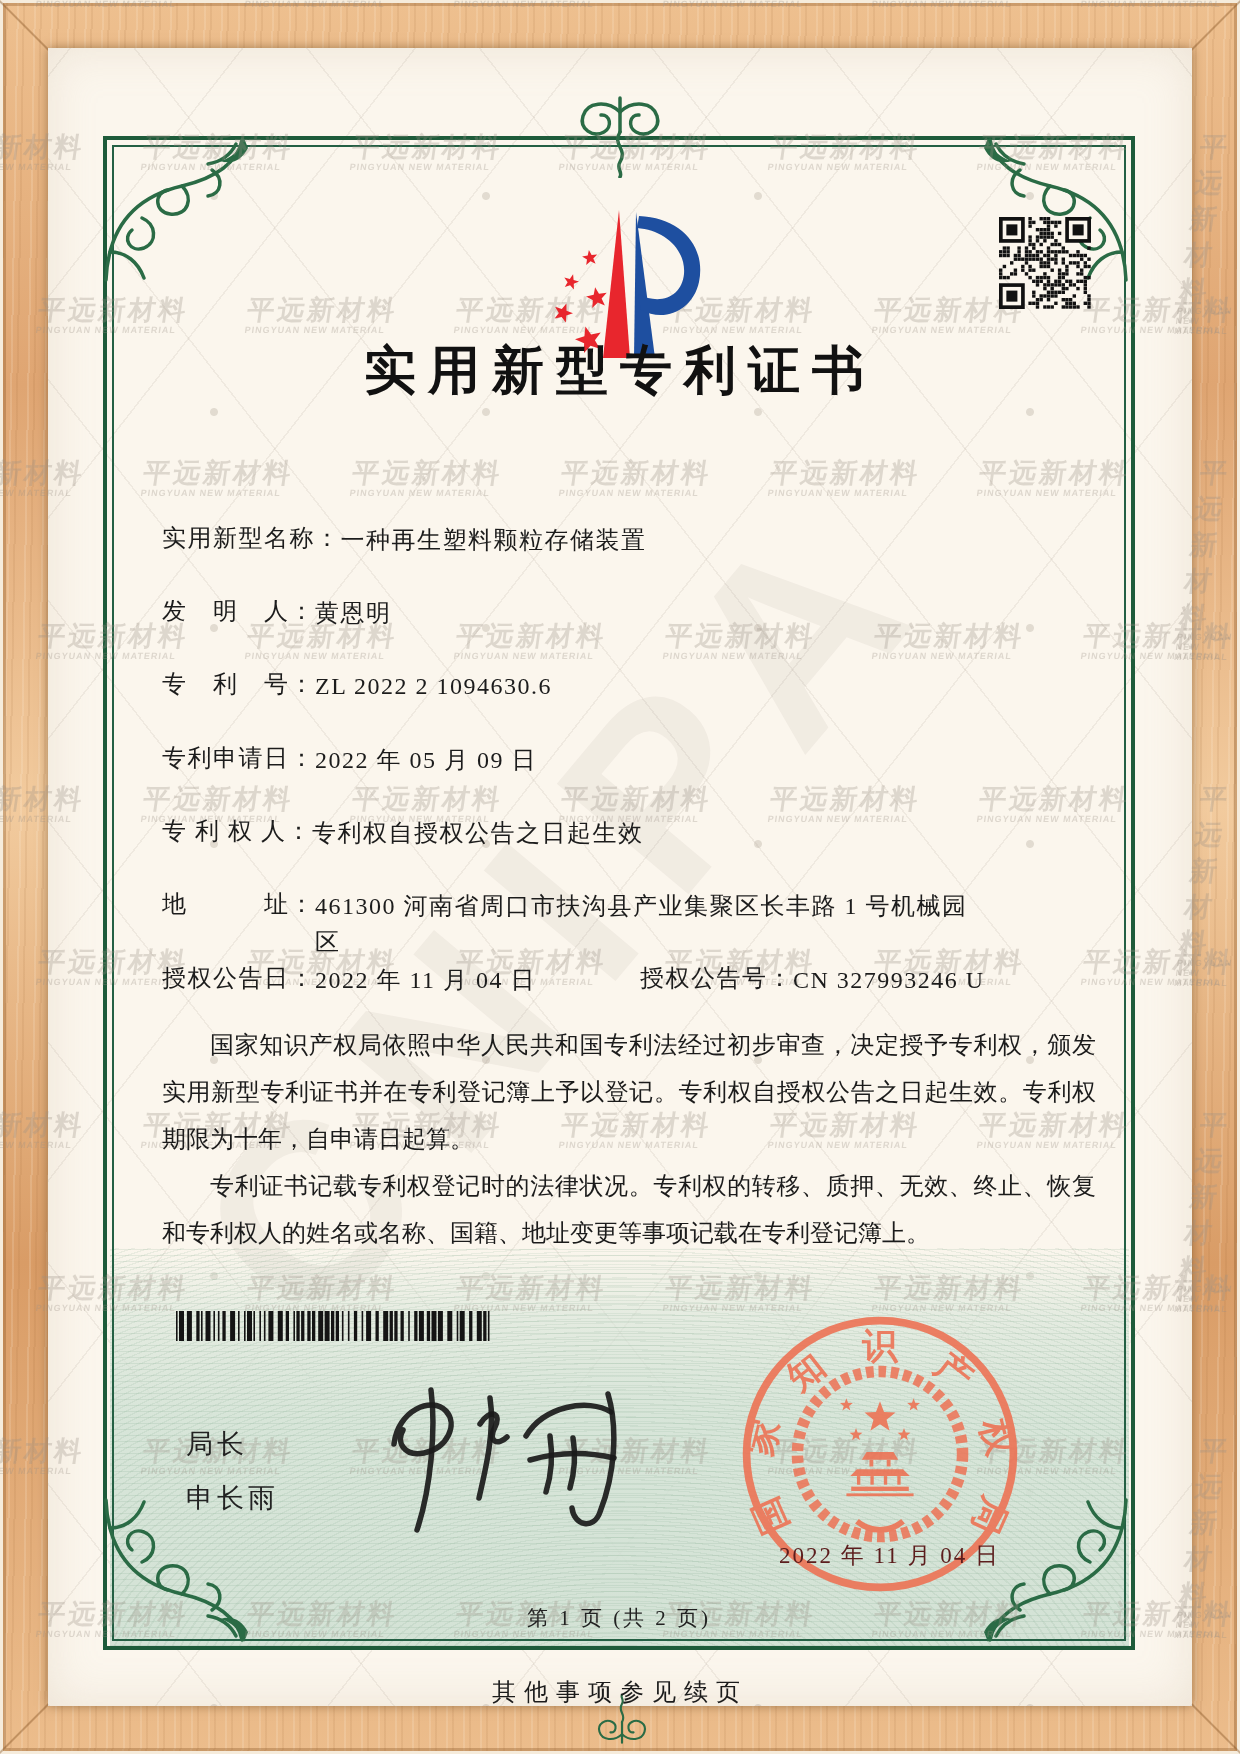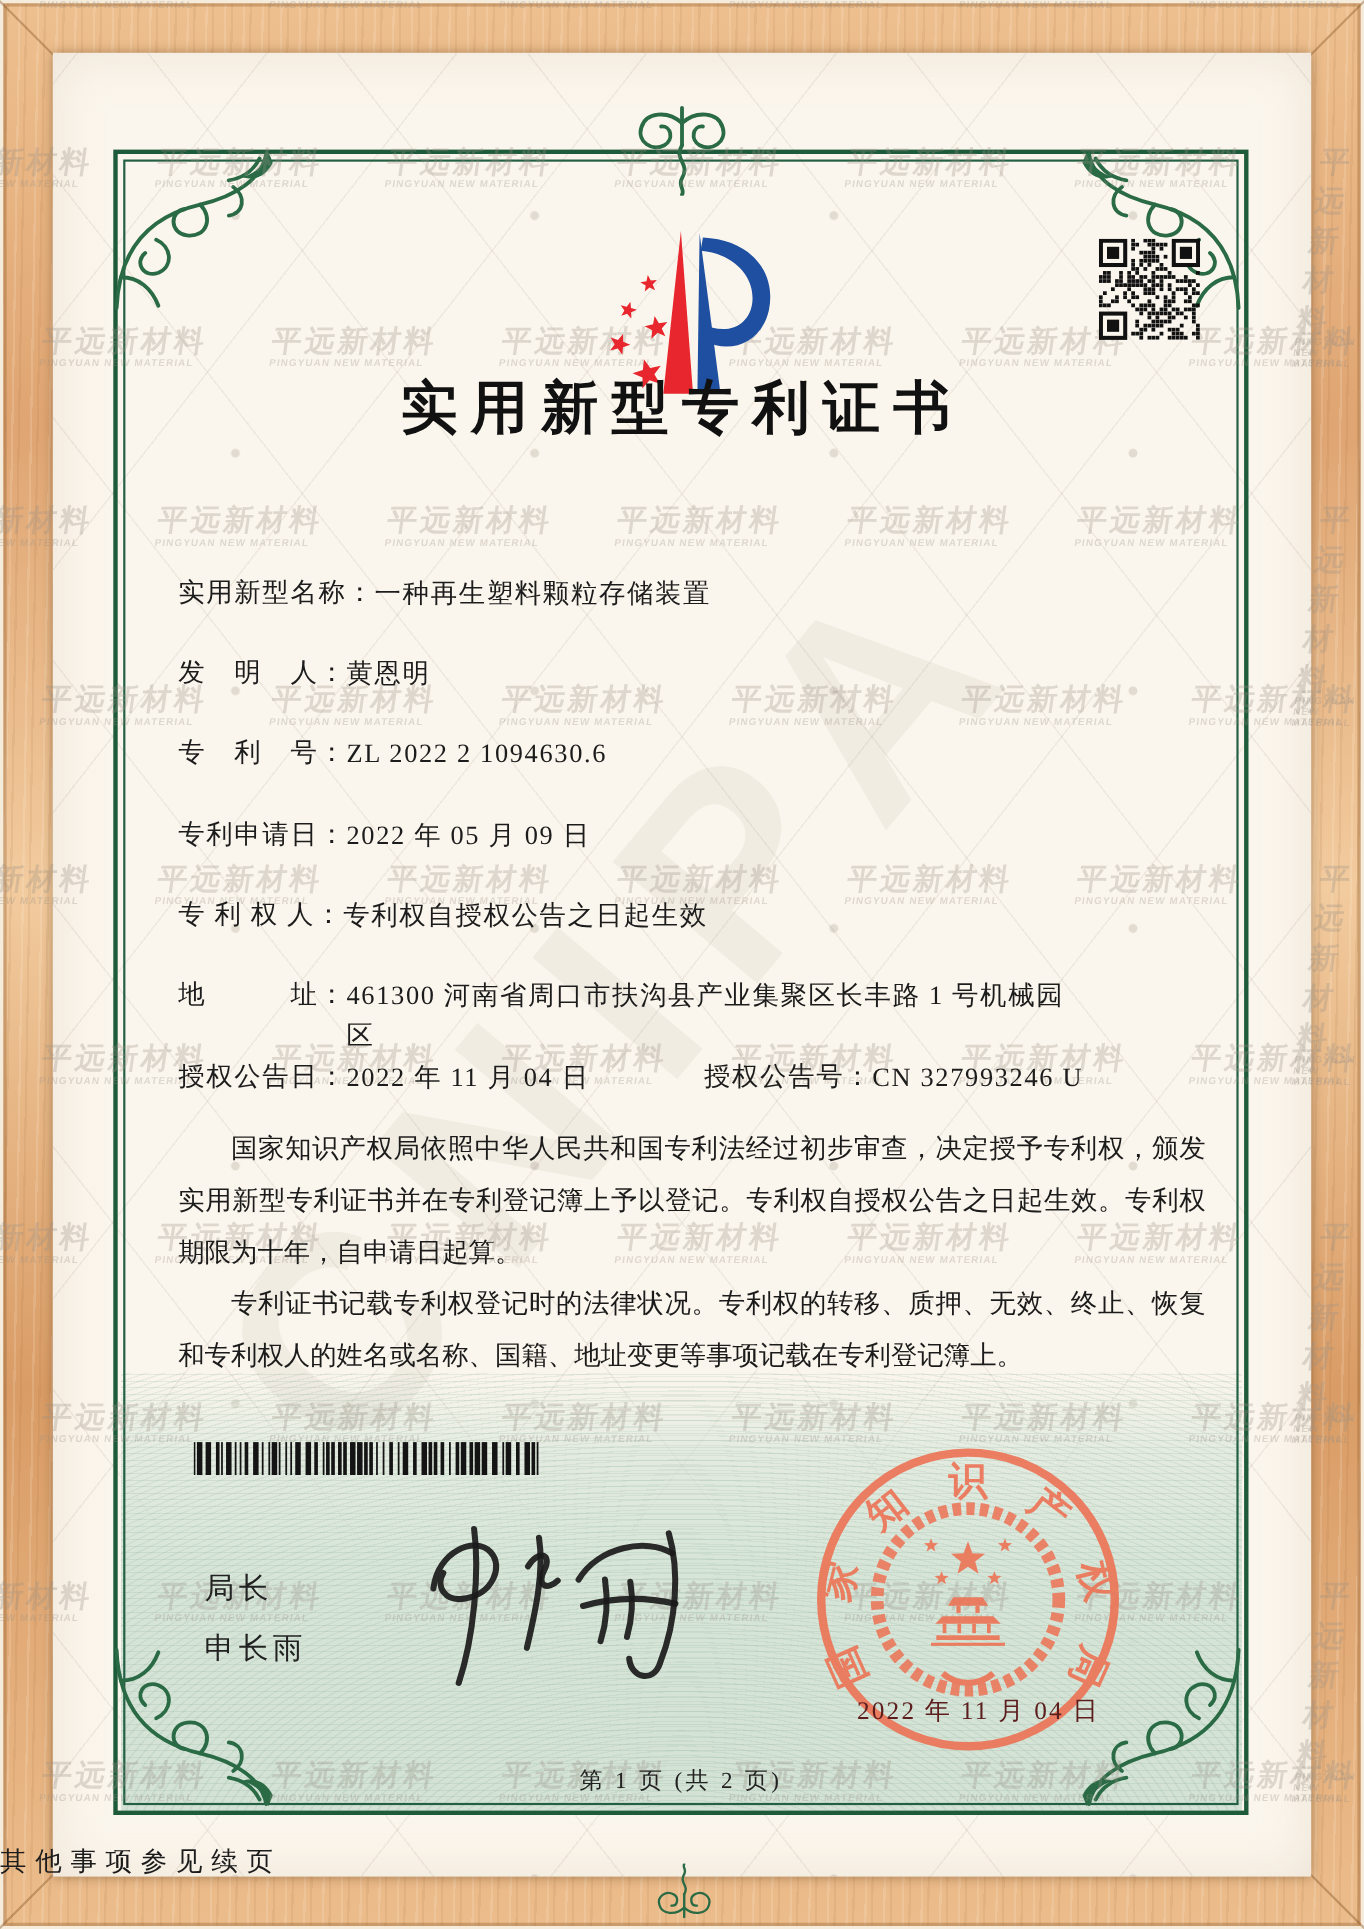--- a/index.html
+++ b/index.html
@@ -67,21 +67,21 @@
   .signer-t{position:absolute;left:186px;top:1426px;z-index:7;letter-spacing:4px;
     font-family:"Liberation Sans","DejaVu Sans",sans-serif;font-size:27px;color:#222;}
   .signer-n{position:absolute;left:186px;top:1480px;z-index:7;letter-spacing:4px;
     font-family:"Liberation Sans","DejaVu Sans",sans-serif;font-size:27px;color:#222;}
   #sig{position:absolute;left:368px;top:1380px;z-index:8;}
   #seal{position:absolute;left:736px;top:1310px;z-index:7;opacity:.9;}
   .seal-date{position:absolute;left:779px;top:1540px;z-index:8;font-size:23px;
              letter-spacing:2px;color:#5c1d1d;white-space:nowrap;}
   .pagenum{position:absolute;left:103px;top:1604px;width:1032px;z-index:7;text-align:center;
            font-size:21px;letter-spacing:3px;color:#222;}
-  .note{position:absolute;left:0;top:1676px;width:1240px;z-index:7;
+  .note{position:absolute;left:0;top:1676px;width:1240px;z-index:7;text-align:center;
         font-size:24px;letter-spacing:8px;color:#1b1b1b;}
   .sigp{fill:none;stroke:#1a1a1a;stroke-width:5.5;stroke-linecap:round;stroke-linejoin:round;opacity:.92;}
   .flp{fill:none;stroke:#2a6b45;stroke-width:3.5;stroke-linecap:round;}
 </style>
 </head>
 <body>
 
 <div class="page">
 
   <div class="wood">

